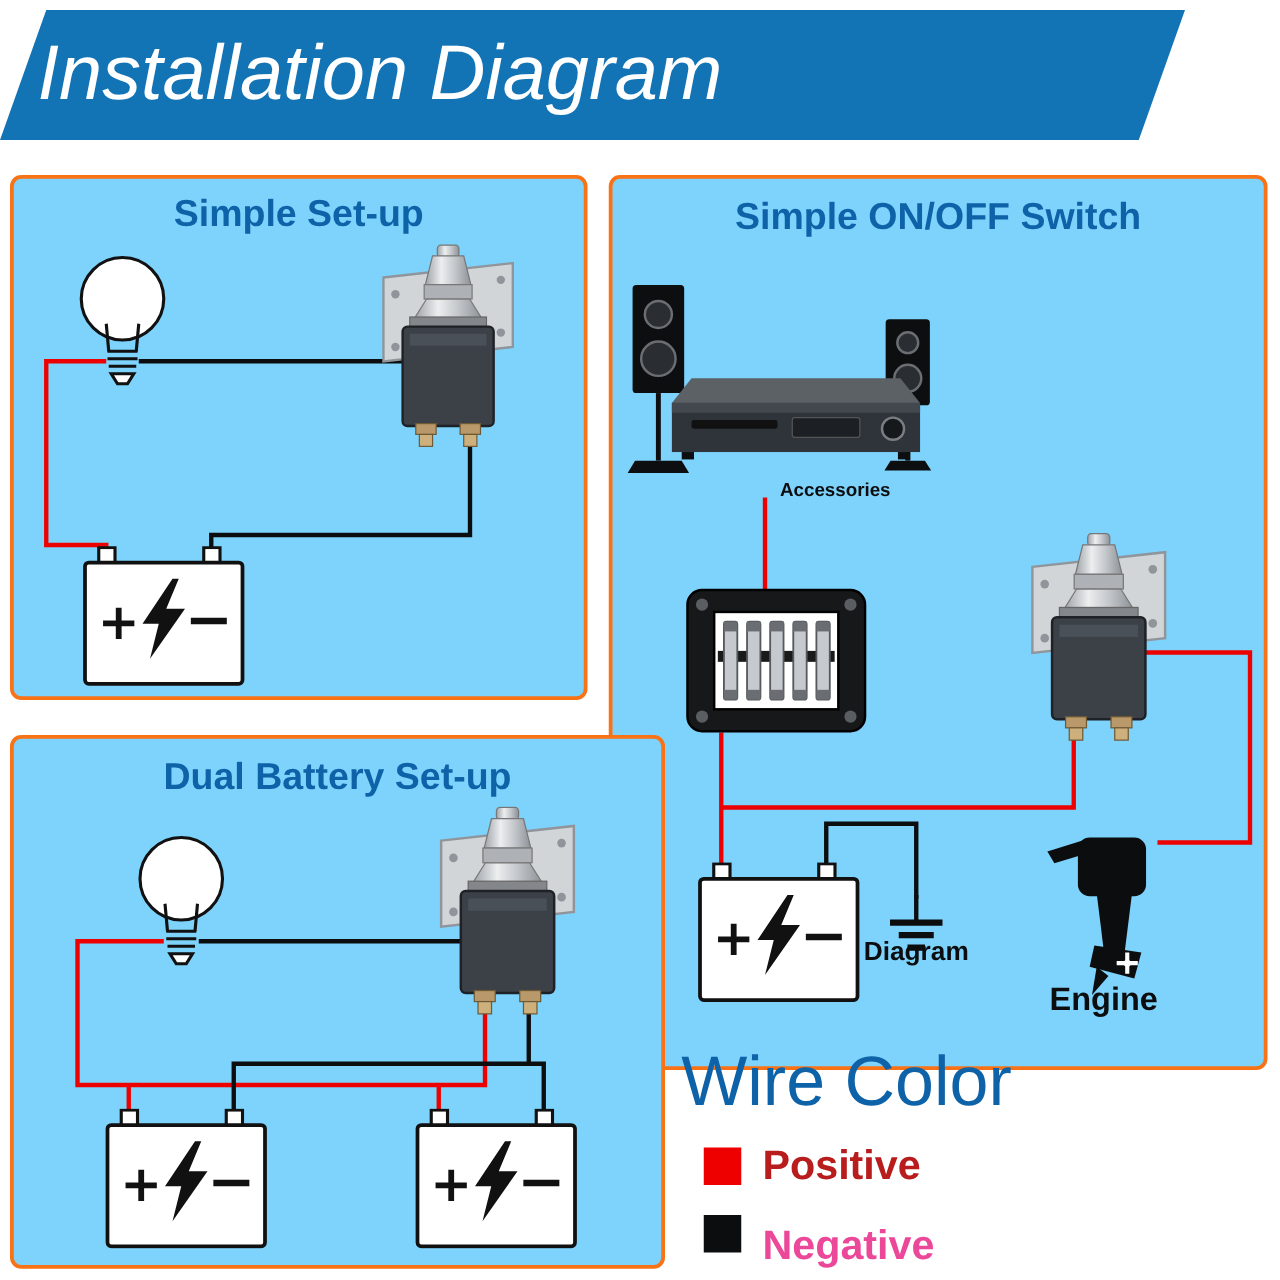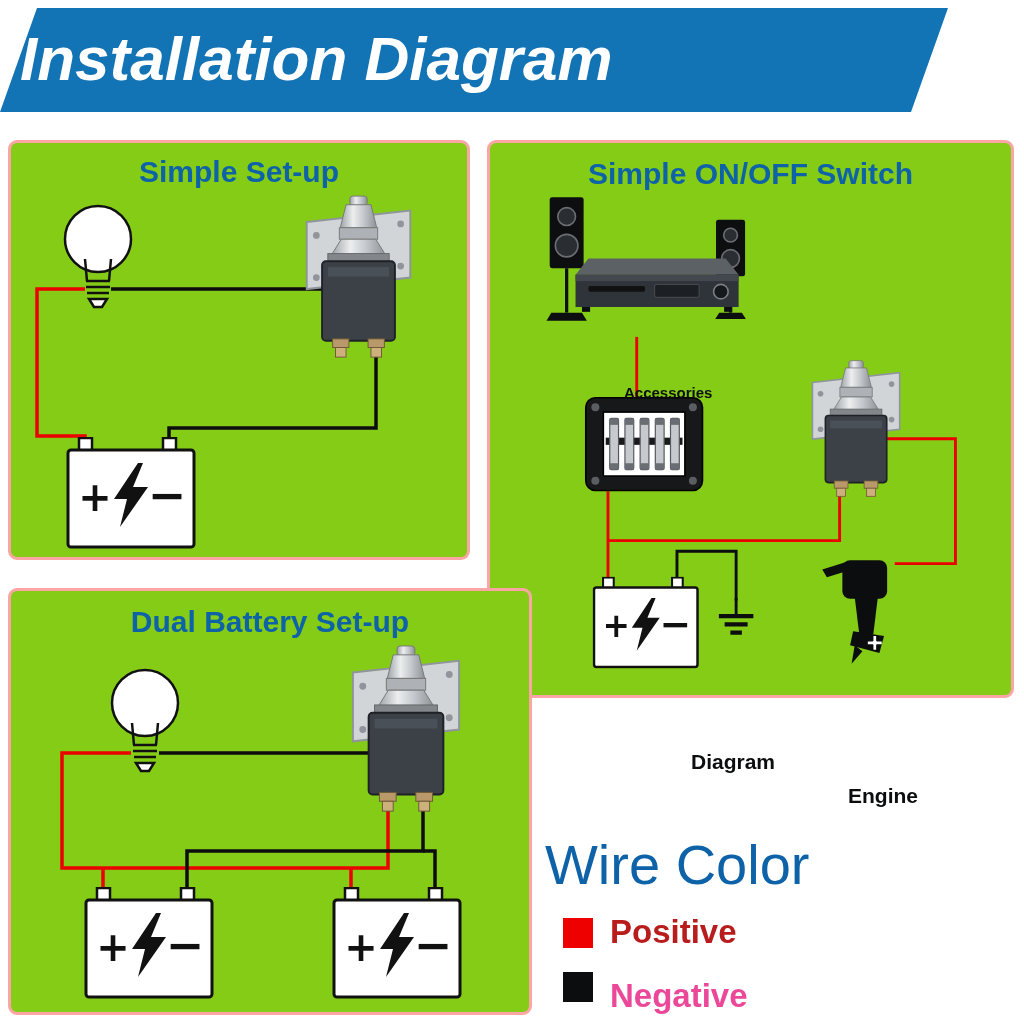--- a/index.html
+++ b/index.html
@@ -1,30 +1,30 @@
 <!DOCTYPE html>
 <html><head>
 <meta charset="utf-8">
 <style>
   *{margin:0;padding:0;box-sizing:border-box}
   html,body{width:1024px;height:1024px}
   body{position:relative;background:#fff;overflow:hidden;
        font-family:"Liberation Sans","DejaVu Sans",sans-serif}
-  .panel{position:absolute;border:3px solid #fca5a5;border-radius:9px;background:#84cc16}
+  .panel{position:absolute;border:3px solid #f97316;border-radius:9px;background:#7dd3fc}
   .panel-title{position:absolute;left:0;right:0;text-align:center;font-weight:bold;
                color:#0e63a8;font-size:30px;white-space:nowrap}
   .scene{position:absolute;left:0;top:0;width:100%;height:100%}
   .wire-red{stroke:#ec0000;stroke-width:3.5;fill:none}
   .wire-black{stroke:#0c0d0e;stroke-width:3.5;fill:none}
   .label{position:absolute;font-weight:bold;color:#0c0d0e;text-align:center;white-space:nowrap}
   svg text{font-family:"DejaVu Sans","Liberation Sans",sans-serif}
   .banner{position:absolute;left:0;top:8px;width:948px;height:104px;background:#1273b5;
           clip-path:polygon(37px 0,100% 0,calc(100% - 37px) 100%,0 100%)}
-  .banner-text{font-style:italic;font-weight:bold;color:#fff;font-size:62px;
-               line-height:102px;padding-left:20px;white-space:nowrap}
+  .banner-text{font-style:italic;font-weight:normal;color:#fff;font-size:62px;
+               line-height:102px;padding-left:30px;white-space:nowrap}
   .legend-title{position:absolute;left:545px;top:832px;width:475px;
                 font-weight:normal;font-size:56px;color:#0e63a8;white-space:nowrap}
   .legend-sq{position:absolute;width:30px;height:30px}
   .legend-label{position:absolute;font-weight:bold;font-size:33px;white-space:nowrap}
 </style>
 </head>
 <body>
 
 <svg width="0" height="0" style="position:absolute" aria-hidden="true">
   <defs>
@@ -149,38 +149,38 @@
   <svg class="scene" viewBox="0 0 456 414">
     <polyline class="wire-red" points="74,146 26,146 26,293 74,293 74,297"></polyline>
     <polyline class="wire-black" points="100,146 312,146"></polyline>
     <polyline class="wire-black" points="365,212 365,285 158,285 158,295"></polyline>
     <use href="#sym-bulb" x="42" y="58" width="90" height="112"></use>
     <use href="#sym-switch" x="290" y="52" width="115" height="168"></use>
     <use href="#sym-battery" x="55" y="294" width="130" height="112"></use>
   </svg>
 </div>
 
-<div class="panel" style="left:487px;top:140px;width:527px;height:558px">
+<div class="panel" style="left:487px;top:140px;width:527px;height:716px">
   <div class="panel-title" style="top:14px">Simple ON/OFF Switch</div>
   <svg class="scene" viewBox="0 0 521 672">
     <polyline class="wire-red" points="122,236 122,310"></polyline>
     <polyline class="wire-red" points="87,424 87,530"></polyline>
     <polyline class="wire-red" points="87,484 369,484 369,420"></polyline>
     <polyline class="wire-red" points="424,360 510,360 510,512 436,512"></polyline>
     <polyline class="wire-black" points="171,530 171,497 243,497 243,557"></polyline>
     <use href="#sym-speakers" x="4" y="64" width="260" height="172"></use>
     <use href="#sym-breaker" x="58" y="308" width="146" height="117"></use>
     <use href="#sym-switch" x="330" y="264" width="118" height="172"></use>
     <use href="#sym-battery" x="68" y="528" width="130" height="112"></use>
     <use href="#sym-engine" x="346" y="503" width="94" height="134"></use>
     <use href="#sym-ground" x="218" y="554" width="50" height="52"></use>
   </svg>
   <div class="label" style="left:134px;top:241px;font-size:15px">Accessories</div>
   <div class="label" style="left:183px;top:607px;width:120px;font-size:21px">Diagram</div>
-  <div class="label" style="left:333px;top:641px;width:120px;font-size:21px">Engine</div>
+  <div class="label" style="left:333px;top:641px;width:120px;font-size:26px">Engine</div>
 </div>
 
 <div class="panel" style="left:8px;top:588px;width:524px;height:427px">
   <div class="panel-title" style="top:14px">Dual Battery Set-up</div>
   <svg class="scene" viewBox="0 0 456 421">
     <polyline class="wire-red" points="89,162 20,162 20,277 346,277 346,214"></polyline>
     <polyline class="wire-red" points="61,277 61,297"></polyline>
     <polyline class="wire-red" points="309,277 309,297"></polyline>
     <polyline class="wire-black" points="117,162 327,162"></polyline>
     <polyline class="wire-black" points="381,214 381,260 145,260 145,297"></polyline>

